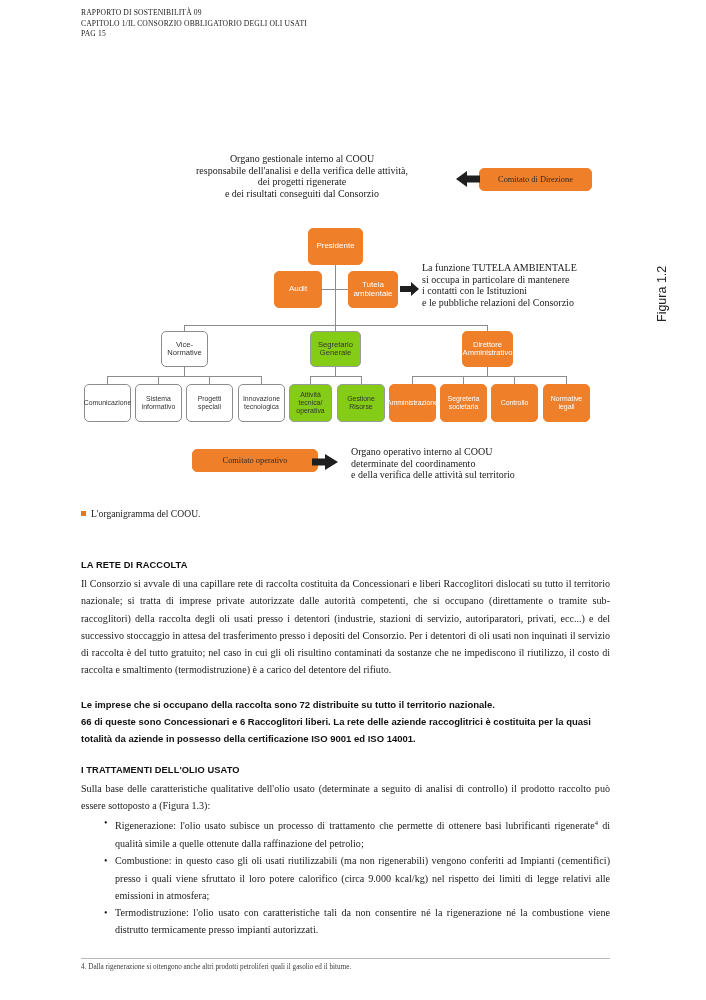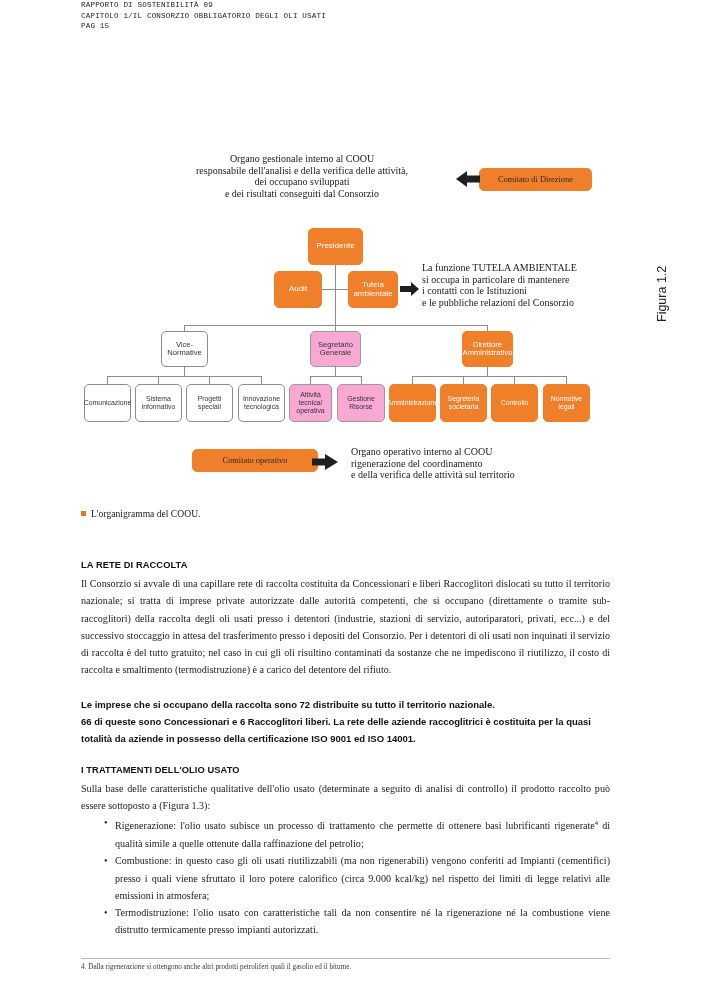--- a/index.html
+++ b/index.html
@@ -13,22 +13,22 @@
     position: relative;
     font-family: "Liberation Serif", serif;
     color: #1a1a1a;
     overflow: hidden;
   }
 
   
   #running-head {
     position: absolute;
     left: 81px;
-    top: 0;
-    font-family: Liberation Mono, monospace;
+    top: 8px;
+    font-family: Liberation Serif, serif;
     font-size: 7.6px;
     line-height: 10.6px;
     letter-spacing: 0.02em;
     color: #222;
   }
 
   
   #figura-label {
     position: absolute;
     left: 655px;
@@ -72,21 +72,21 @@
     font-family: "Liberation Sans", sans-serif;
     line-height: 1.12;
     z-index: 3;
   }
   .node.orange {
     background: #F07F2A;
     color: #ffffff;
     border: 1px solid #F07F2A;
   }
   .node.grey {
-    background: #f9a8d4;
+    background: #84cc16;
     color: #333333;
     border: 1px solid #9a9a9a;
   }
   .node.white {
     background: #ffffff;
     color: #333333;
     border: 1px solid #8c8c8c;
   }
   .node.orange-dark-text {
     background: #F07F2A;
@@ -210,21 +210,21 @@
   <div>PAG 15</div>
 </div>
 
 <div id="figura-label">Figura 1.2</div>
 
 <div id="figure-block">
 
   <div class="ann center" style="left:180px; top:153px; width:244px;">
     <div>Organo gestionale interno al COOU</div>
     <div>responsabile dell'analisi e della verifica delle attività,</div>
-    <div>dei occupano sviluppati</div>
+    <div>dei progetti rigenerate</div>
     <div>e dei risultati conseguiti dal Consorzio</div>
   </div>
 
   <svg class="arrow" style="left:455px; top:168px;" width="26" height="22" viewBox="0 0 26 22">
     <path d="M1 11 L12 3 L12 7.5 L25 7.5 L25 14.5 L12 14.5 L12 19 Z" fill="#1f1f1f"></path>
   </svg>
 
   <div class="node orange-dark-text" style="left:479px; top:168px; width:113px; height:23px; font-size:8.4px;">Comitato di Direzione</div>
 
   <div class="line v" style="left:335px; top:265px; height:24px;"></div>
@@ -301,21 +301,21 @@
 legali</div>
 
   <div class="node orange-dark-text" style="left:192px; top:449px; width:126px; height:23px; font-size:8.4px;">Comitato operativo</div>
 
   <svg class="arrow" style="left:311px; top:451px;" width="28" height="22" viewBox="0 0 28 22">
     <path d="M1 7.5 L14 7.5 L14 3 L27 11 L14 19 L14 14.5 L1 14.5 Z" fill="#1f1f1f"></path>
   </svg>
 
   <div class="ann" style="left:351px; top:446px;">
     <div>Organo operativo interno al COOU</div>
-    <div>rigenerazione del coordinamento</div>
+    <div>determinate del coordinamento</div>
     <div>e della verifica delle attività sul territorio</div>
   </div>
 </div>
 
 <div id="figure-caption">
   <span id="caption-bullet"></span>
   <span>L'organigramma del COOU.</span>
 </div>
 
 <div id="body-text">

